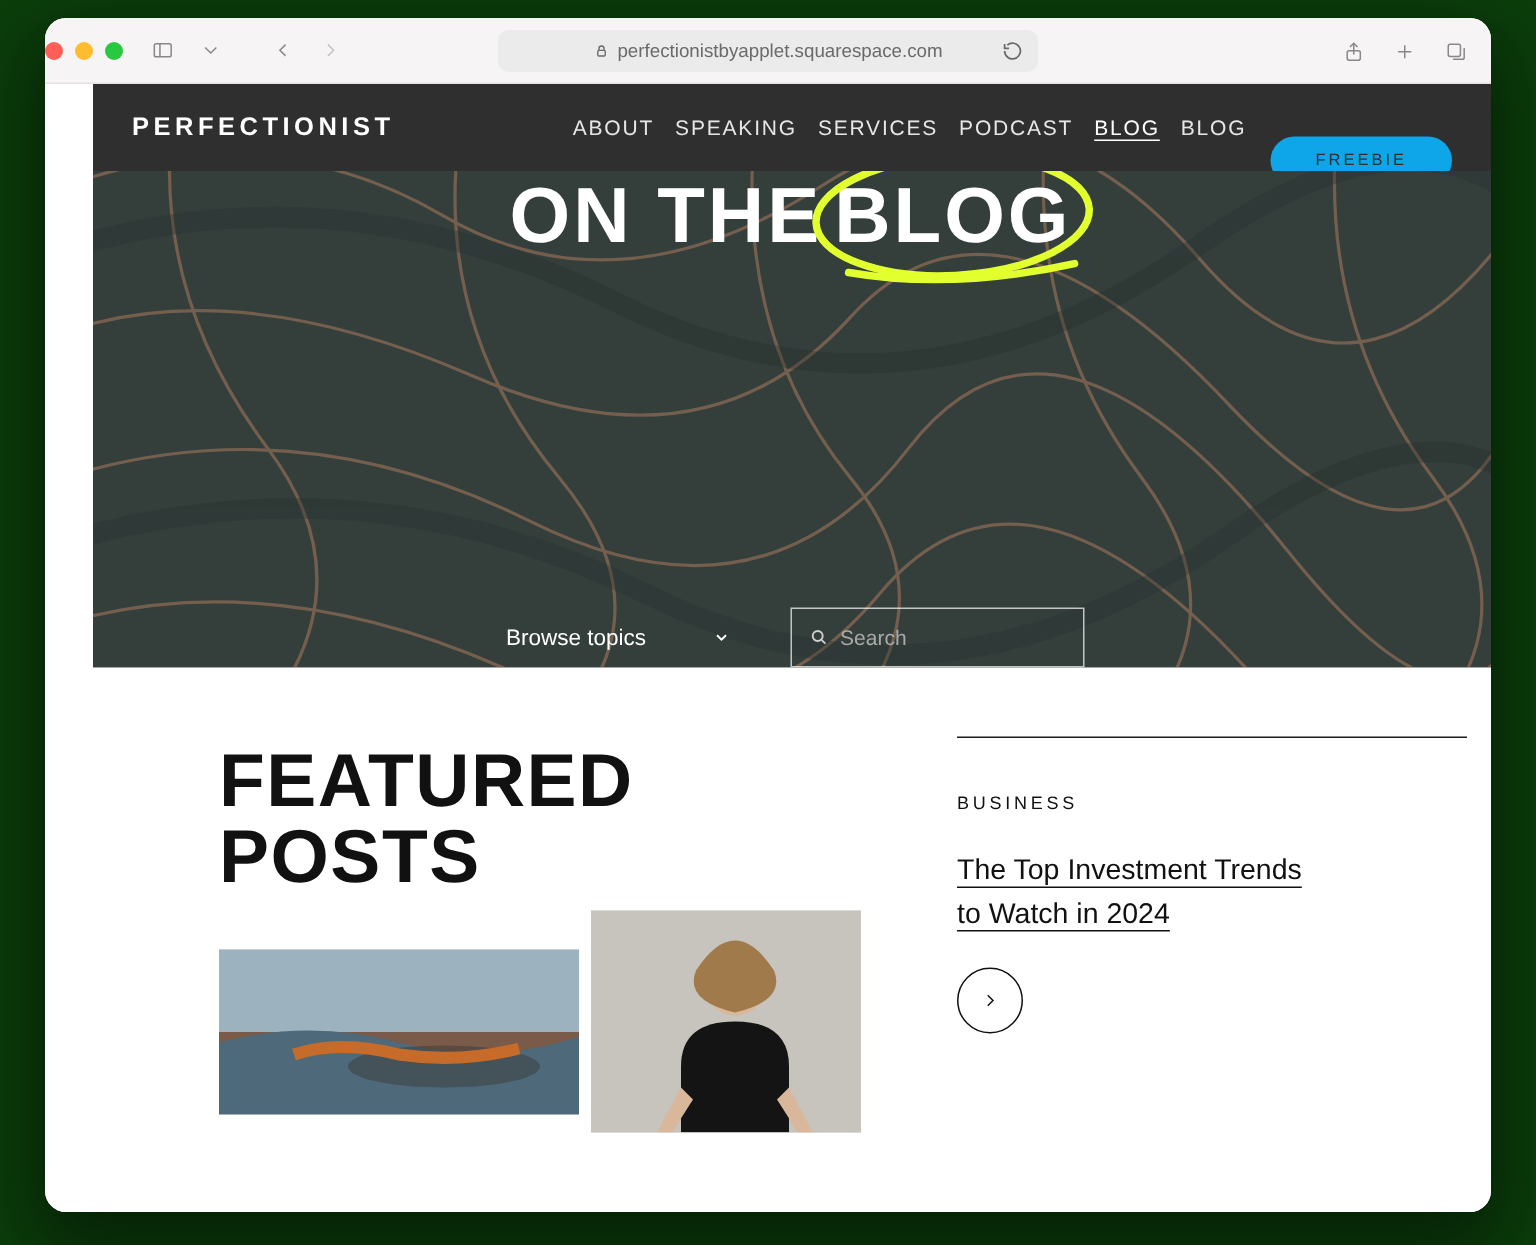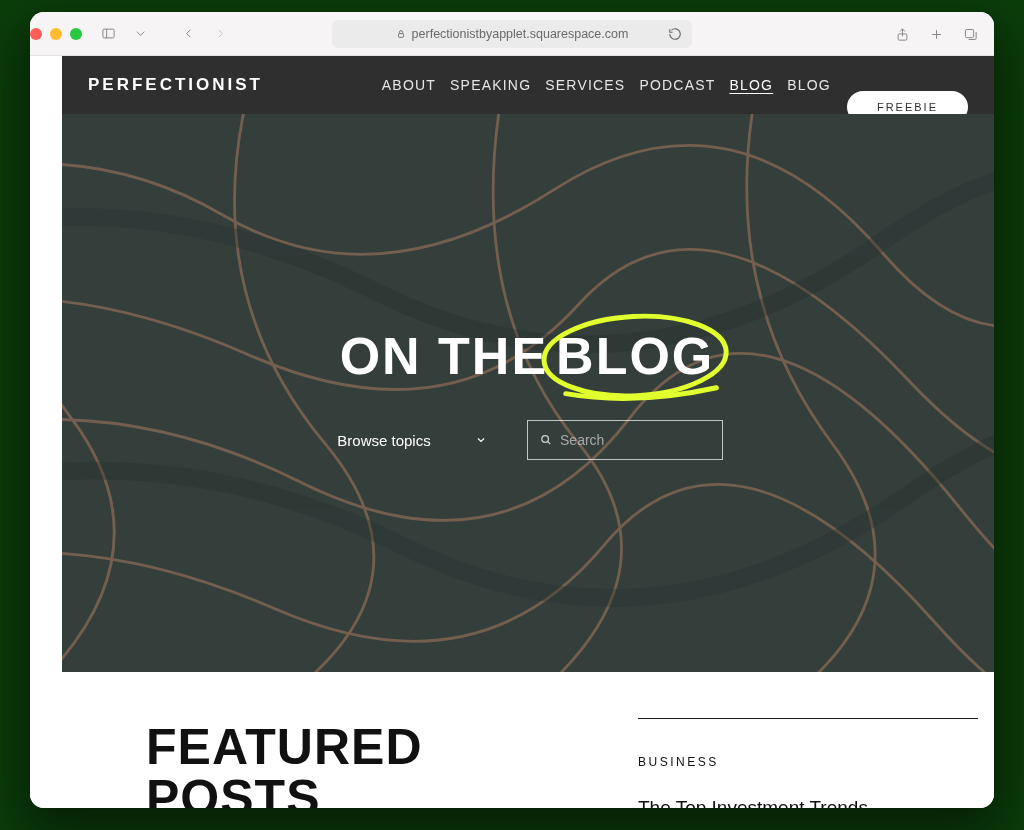--- a/index.html
+++ b/index.html
@@ -38,28 +38,28 @@
   
   .site-header{
     height:58px; background:#2f2f2f; display:flex; align-items:center;
     padding:0 26px; justify-content:space-between; color:#fff;
   }
   .logo{ font-weight:600; letter-spacing:3px; font-size:17px; }
   .nav{ display:flex; align-items:center; gap:14px; font-size:14px; letter-spacing:1.2px;}
   .nav a{ color:#e6e6e6; text-decoration:none; cursor:pointer;}
   .nav a.active{ text-decoration:underline; text-underline-offset:3px; color:#fff;}
   .freebie{
-    background:#ffffff; color:#2f2f2f; font-size:11px; letter-spacing:2px;
+    background:#0ea5e9; color:#2f2f2f; font-size:11px; letter-spacing:2px;
     padding:10px 30px; border-radius:22px; margin-left:16px; cursor:pointer;margin-top:43px;
   }
 
   
   .hero{
-    height:558px; position:relative; overflow:hidden; color:#fff;
-    display:flex; flex-direction:column; align-items:center; justify-content:center;
+    height:331px; position:relative; overflow:hidden; color:#fff;
+    display:flex; flex-direction:column; align-items:center; justify-content:space-between;
   }
   .hero-bg{ position:absolute; inset:0; background:#3d4744;}
   .hero-bg svg{position:absolute;inset:0;width:100%;height:100%;}
   .hero-title{
     position:relative; font-weight:800; font-size:52px; letter-spacing:2px;
     display:flex; align-items:center; gap:6px; z-index:2;
   }
   .circle-wrap{ position:relative; display:inline-block; padding:0 2px;}
   .circle-wrap svg.scribble{ position:absolute; left:-18px; top:-18px; width:calc(100% + 36px); height:calc(100% + 40px); pointer-events:none;}
   .hero-controls{

